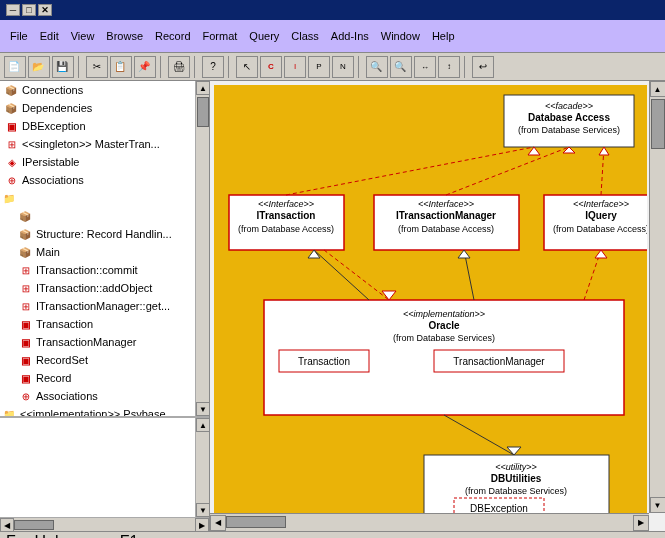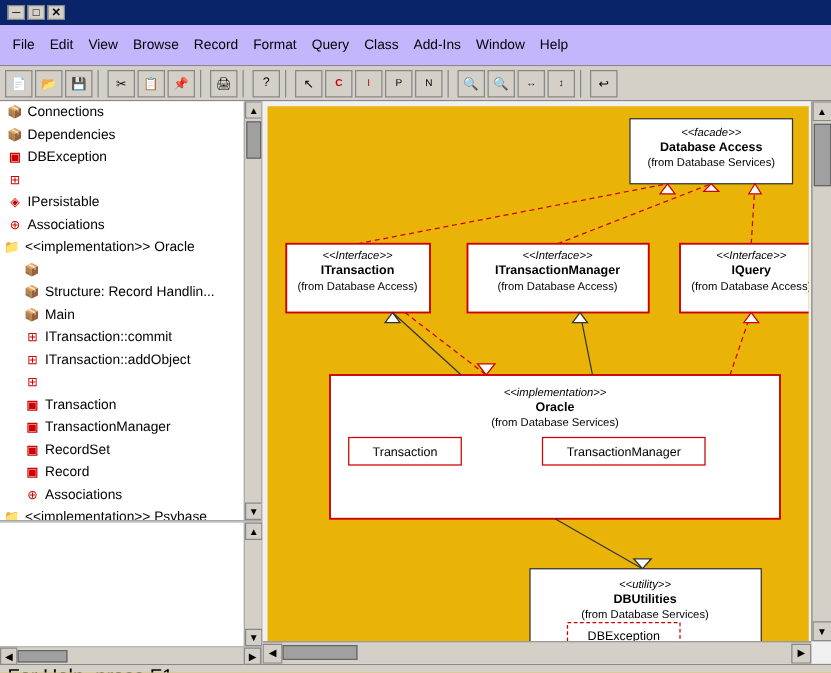--- a/index.html
+++ b/index.html
@@ -192,32 +192,32 @@
         <div class="tree-item indent1">
           <span class="tree-icon">📦</span>
           <span>Dependencies</span>
         </div>
         <div class="tree-item indent1">
           <span class="tree-icon class-icon">▣</span>
           <span>DBException</span>
         </div>
         <div class="tree-item indent1">
           <span class="tree-icon" style="color:#cc0000;">⊞</span>
+          <span>&lt;&lt;singleton&gt;&gt; MasterTran...</span>
         </div>
         <div class="tree-item indent1">
           <span class="tree-icon" style="color:#cc0000;">◈</span>
           <span>IPersistable</span>
         </div>
         <div class="tree-item indent1">
           <span class="tree-icon" style="color:#cc0000;">⊕</span>
           <span>Associations</span>
         </div>
         <div class="tree-item">
           <span class="tree-icon folder-icon">📁</span>
-          <span>&lt;&lt;implementation&gt;&gt; Oracle</span>
         </div>
         <div class="tree-item indent2">
           <span class="tree-icon">📦</span>
         </div>
         <div class="tree-item indent2">
           <span class="tree-icon">📦</span>
           <span>Structure: Record Handlin...</span>
         </div>
         <div class="tree-item indent2">
           <span class="tree-icon">📦</span>
@@ -226,20 +226,21 @@
         <div class="tree-item indent2">
           <span class="tree-icon" style="color:#cc0000;">⊞</span>
           <span>ITransaction::commit</span>
         </div>
         <div class="tree-item indent2">
           <span class="tree-icon" style="color:#cc0000;">⊞</span>
           <span>ITransaction::addObject</span>
         </div>
         <div class="tree-item indent2">
           <span class="tree-icon" style="color:#cc0000;">⊞</span>
+          <span>ITransactionManager::get...</span>
         </div>
         <div class="tree-item indent2">
           <span class="tree-icon class-icon">▣</span>
           <span>Transaction</span>
         </div>
         <div class="tree-item indent2">
           <span class="tree-icon class-icon">▣</span>
           <span>TransactionManager</span>
         </div>
         <div class="tree-item indent2">

